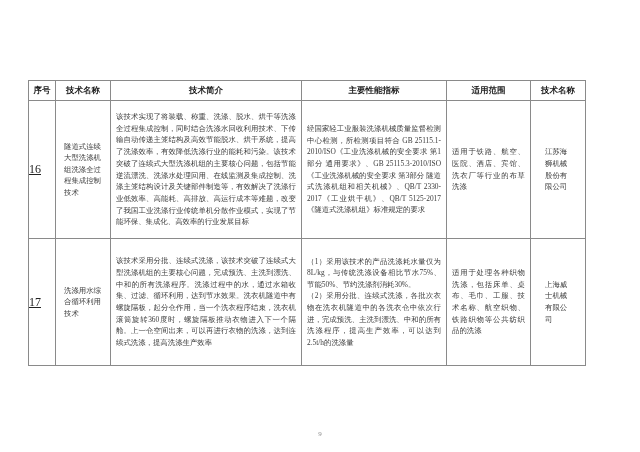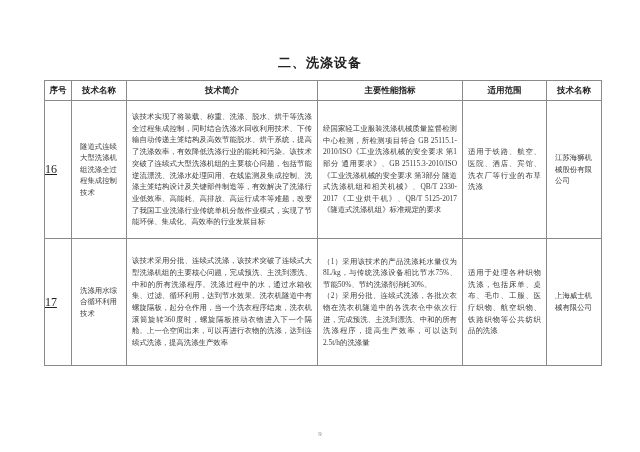--- a/index.html
+++ b/index.html
@@ -7,53 +7,52 @@
   body { font-family: "Liberation Serif", "DejaVu Serif", serif; color: #3b3b3b; }
   .page { position: relative; width: 640px; height: 452px; background: #ffffff; }
 
   .section-title {
     position: absolute; left: 0; top: 54px; width: 640px;
     text-align: center; font-size: 13px; font-weight: bold; color: #222;
     letter-spacing: 1px;
   }
 
   table.doc-table {
-    position: absolute; left: 44px; top: 80px; width: 557px;
+    position: absolute; left: 28px; top: 80px; width: 557px;
     border-collapse: collapse; table-layout: fixed;
   }
   .doc-table td, .doc-table th {
     border: 1px solid #8a8a8a;
     vertical-align: middle;
     font-weight: normal;
   }
   .doc-table thead th {
     height: 20px; font-size: 8.5px; font-weight: bold; color: #222;
     text-align: center; padding: 2px 1px;
   }
   .row-16 { height: 138px; }
   .row-17 { height: 127px; }
 
   .cell-no { text-align: left; font-size: 12px; font-weight: bold; color: #222; text-decoration: underline; }
   .cell-name { font-size: 7.4px; line-height: 11.4px; padding: 3px 8px; text-align: left; margin-top: 8px; }
   .cell-intro { font-size: 7.4px; line-height: 11.7px; padding: 3px 5px; text-align: justify; }
   .cell-ind { font-size: 7.4px; line-height: 11.6px; padding: 12px 5px; text-align: justify; white-space: pre-line; }
   .cell-scope { font-size: 7.4px; line-height: 11.6px; padding: 3px 5px; text-align: justify; }
-  .cell-holder { font-size: 7.4px; line-height: 11.6px; padding: 3px 8px; text-align: left; }
+  .cell-holder { font-size: 7.4px; line-height: 11.6px; padding: 3px 14px; text-align: left; }
 
   .page-number {
     position: absolute; left: 0; top: 430px; width: 640px;
     text-align: center; font-size: 7px; color: #8d8d8d;
   }
 </style>
 </head>
 <body>
 
 <div class="page">
 
-  <div class="section-title">二、洗涤设备</div>
 
   <table class="doc-table">
     <colgroup>
       <col style="width:27px">
         <col style="width:55px">
         <col style="width:191px">
       <col style="width:145px">
         <col style="width:84px">
         <col style="width:55px">
     </colgroup>
@@ -75,21 +74,21 @@
         <td class="cell-ind">经国家轻工业服装洗涤机械质量监督检测中心检测，所检测项目符合 GB 25115.1-2010/ISO《工业洗涤机械的安全要求 第1部分 通用要求》、GB 25115.3-2010/ISO《工业洗涤机械的安全要求 第3部分 隧道式洗涤机组和相关机械》、QB/T 2330-2017《工业烘干机》、QB/T 5125-2017《隧道式洗涤机组》标准规定的要求</td>
         <td class="cell-scope">适用于铁路、航空、医院、酒店、宾馆、洗衣厂等行业的布草洗涤</td>
         <td class="cell-holder">江苏海狮机械股份有限公司</td>
       </tr>
       <tr class="row-17">
         <td class="cell-no">17</td>
         <td class="cell-name">洗涤用水综合循环利用技术</td>
         <td class="cell-intro">该技术采用分批、连续式洗涤，该技术突破了连续式大型洗涤机组的主要核心问题，完成预洗、主洗到漂洗、中和的所有洗涤程序。洗涤过程中的水，通过水箱收集、过滤、循环利用，达到节水效果。洗衣机隧道中有螺旋隔板，起分仓作用，当一个洗衣程序结束，洗衣机滚筒旋转360度时，螺旋隔板推动衣物进入下一个隔舱。上一仓空间出来，可以再进行衣物的洗涤，达到连续式洗涤，提高洗涤生产效率</td>
         <td class="cell-ind">（1）采用该技术的产品洗涤耗水量仅为8L/kg，与传统洗涤设备相比节水75%、节能50%、节约洗涤剂消耗30%。
 （2）采用分批、连续式洗涤，各批次衣物在洗衣机隧道中的各洗衣仓中依次行进，完成预洗、主洗到漂洗、中和的所有洗涤程序，提高生产效率，可以达到2.5t/h的洗涤量</td>
-        <td class="cell-scope">适用于处理各种织物洗涤，包括床单、桌布、毛巾、工服、医疗织物、航空织物、铁路织物等公共纺织品的洗涤</td>
+        <td class="cell-scope">适用于处理各种织物洗涤，包括床单、桌布、毛巾、工服、技术名称、航空织物、铁路织物等公共纺织品的洗涤</td>
         <td class="cell-holder">上海威士机械有限公司</td>
       </tr>
     </tbody>
   </table>
 
   <div class="page-number">9</div>
 
 </div>
 
 </body></html>

